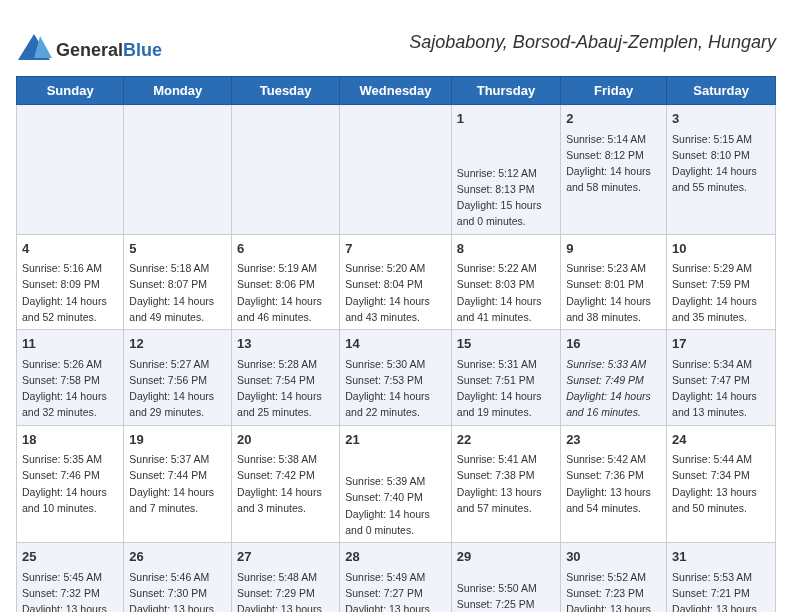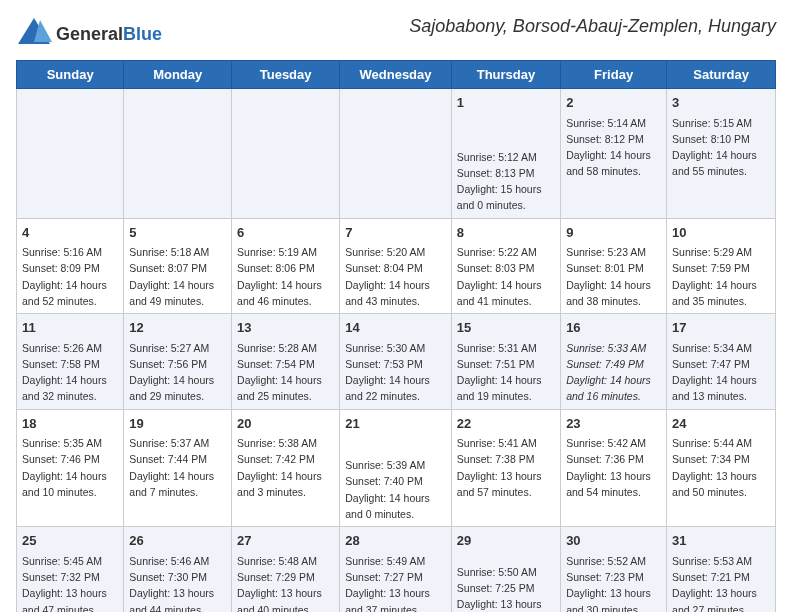--- a/index.html
+++ b/index.html
@@ -8,20 +8,21 @@
       background: #fff;
       width: 792px;
       min-height: 612px;
       padding: 16px;
     }
     .header-area {
       display: flex;
       justify-content: space-between;
       align-items: flex-start;
       margin-bottom: 8px;
+      margin-top: 16px;
     }
     .logo {
       display: flex;
       align-items: center;
       gap: 4px;
     }
     .logo-icon {
       width: 36px;
       height: 36px;
     }

